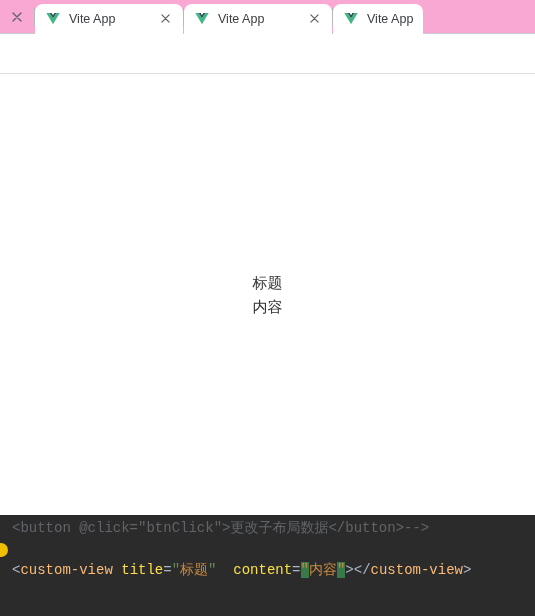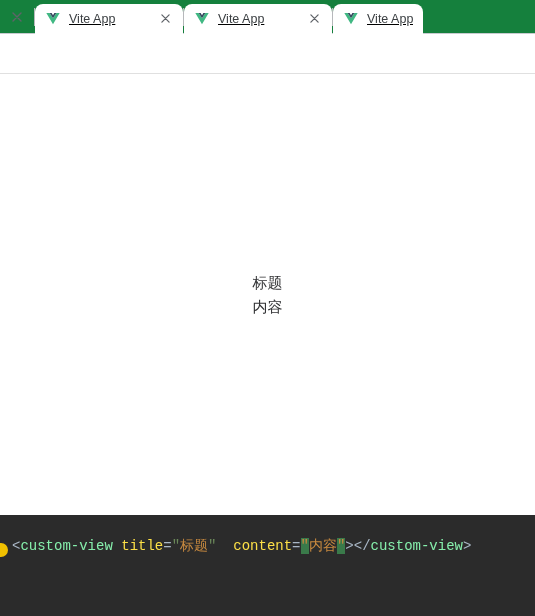--- a/index.html
+++ b/index.html
@@ -1,39 +1,39 @@
 <!DOCTYPE html>
 <html><head>
   <meta charset="utf-8">
   <style>
     * { margin: 0; padding: 0; box-sizing: border-box; }
     body { width: 535px; height: 616px; font-family: -apple-system, BlinkMacSystemFont, "Segoe UI", sans-serif; background: #fff; overflow: hidden; }
     
-    .tabs { display: flex; align-items: center; height: 34px; background: #15803d; border-bottom: 1px solid #c8cbd0; text-decoration: underline; }
+    .tabs { display: flex; align-items: center; height: 34px; background: #f9a8d4; border-bottom: 1px solid #c8cbd0; }
     .tab-close-prev { width: 34px; display: flex; align-items: center; justify-content: center; color: #5f6368; }
     .tab, .tab-partial { display: flex; align-items: center; gap: 8px; padding: 0 10px; height: 30px; background: #fff; border-radius: 8px 8px 0 0; margin-top: 4px; font-size: 12.5px; color: #3c4043; }
     .tab { min-width: 148px; }
     .tab-favicon { width: 16px; height: 16px; display: flex; align-items: center; justify-content: center; }
     .tab-title { flex: 1; white-space: nowrap; overflow: hidden; text-overflow: ellipsis; }
     .tab-close { width: 16px; height: 16px; display: flex; align-items: center; justify-content: center; color: #5f6368; cursor: pointer; }
     .tab-sep { width: 1px; height: 18px; background: #b6b8bb; }
     
     .addr-bar { height: 40px; background: #fff; border-bottom: 1px solid #e0e0e0; }
     
     .page { height: 441px; background: #fff; display: flex; flex-direction: column; align-items: center; justify-content: center; font-size: 15px; color: #303133; }
     .page-title, .page-content { text-align: center; line-height: 24px; }
     
     .editor { height: 101px; background: #2b2b2b; font-family: Consolas, "Courier New", monospace; font-size: 14px; position: relative; padding-left: 12px; }
     .editor-line { white-space: pre; line-height: 22px; }
     .line-faded { color: #6a6f73; filter: brightness(0.9); padding-top: 2px; }
     .line-code { padding-top: 20px; }
     .bulb { position: absolute; left: -6px; top: 28px; width: 14px; height: 14px; background: #f0c000; border-radius: 50%; }
     
     .t-punc { color: #a9b7c6; }
-    .t-tag  { color: #86efac; }
+    .t-tag  { color: #fdba74; }
     .t-attr { color: #fde047; }
     .t-str  { color: #c98a3f; }
     .t-quote{ color: #6a8759; }
     .cursor-mark { background: #3a7a4a; color: #c98a3f; }
   </style>
 </head>
 <body>
 
 <div class="tabs">
   <div class="tab-close-prev">
@@ -85,14 +85,15 @@
 
 <div class="addr-bar"></div>
 
 <div class="page">
   <div class="page-title">标题</div>
   <div class="page-content">内容</div>
 </div>
 
 <div class="editor">
   <div class="bulb"></div>
+  <div class="editor-line line-faded">&lt;button @click="btnClick"&gt;更改子布局数据&lt;/button&gt;--&gt;</div>
   <div class="editor-line line-code"><span class="t-punc">&lt;</span><span class="t-tag">custom-view</span> <span class="t-attr">title</span><span class="t-punc">=</span><span class="t-quote">"</span><span class="t-str">标题</span><span class="t-quote">"</span>  <span class="t-attr">content</span><span class="t-punc">=</span><span class="cursor-mark">"</span><span class="t-str">内容</span><span class="cursor-mark">"</span><span class="t-punc">&gt;</span><span class="t-punc">&lt;</span><span class="t-punc">/</span><span class="t-tag">custom-view</span><span class="t-punc">&gt;</span></div>
 </div>
 
 </body></html>

